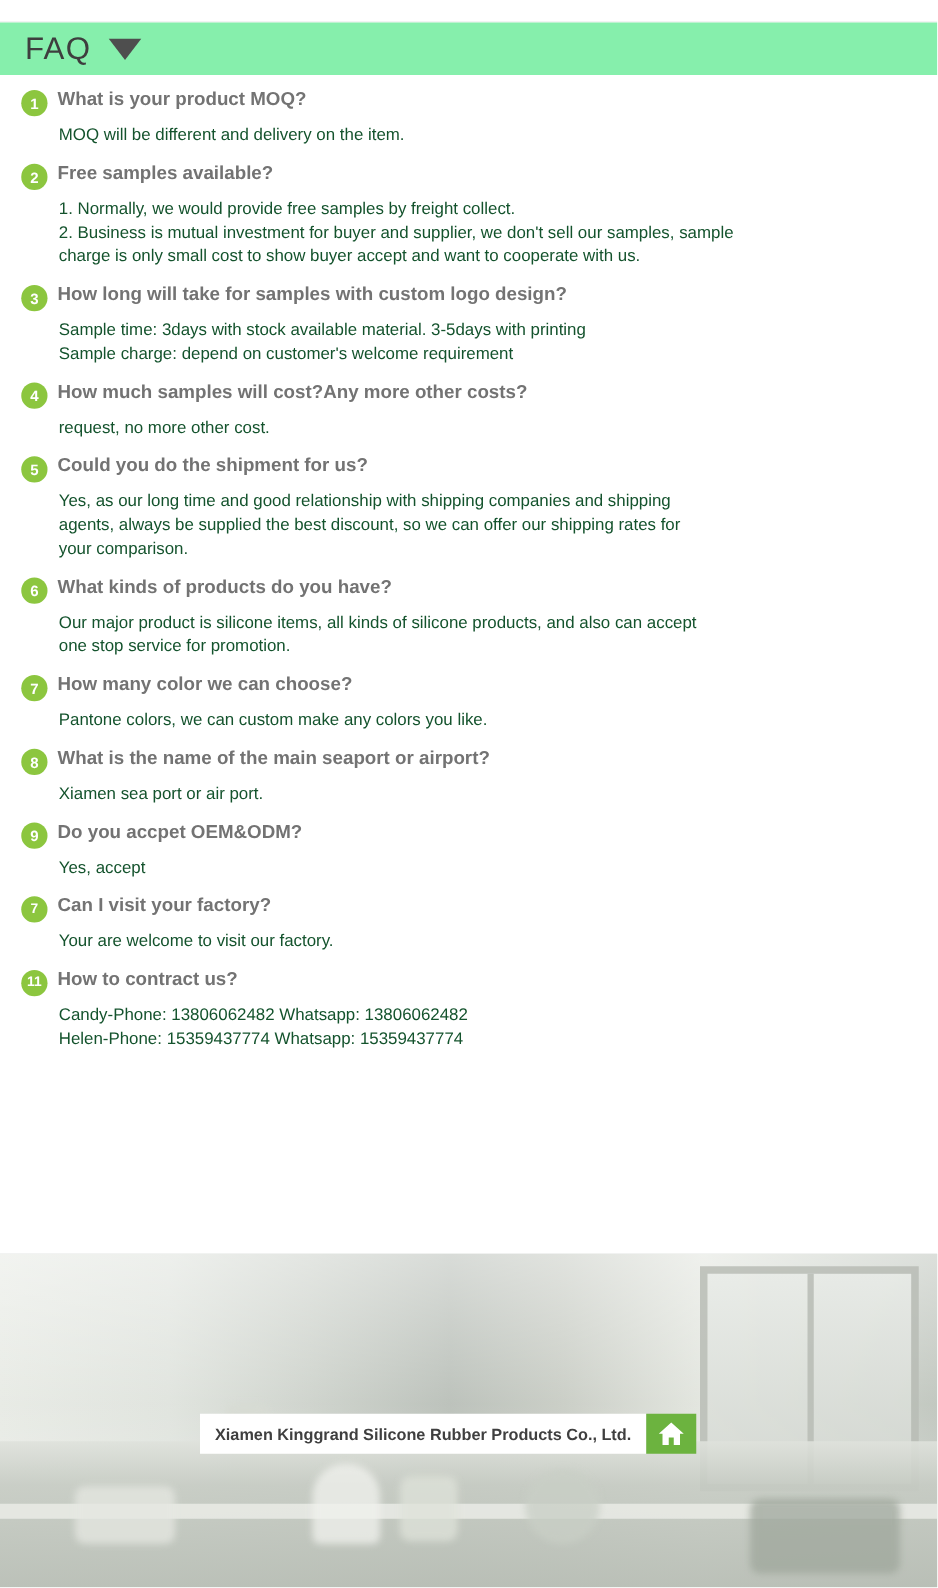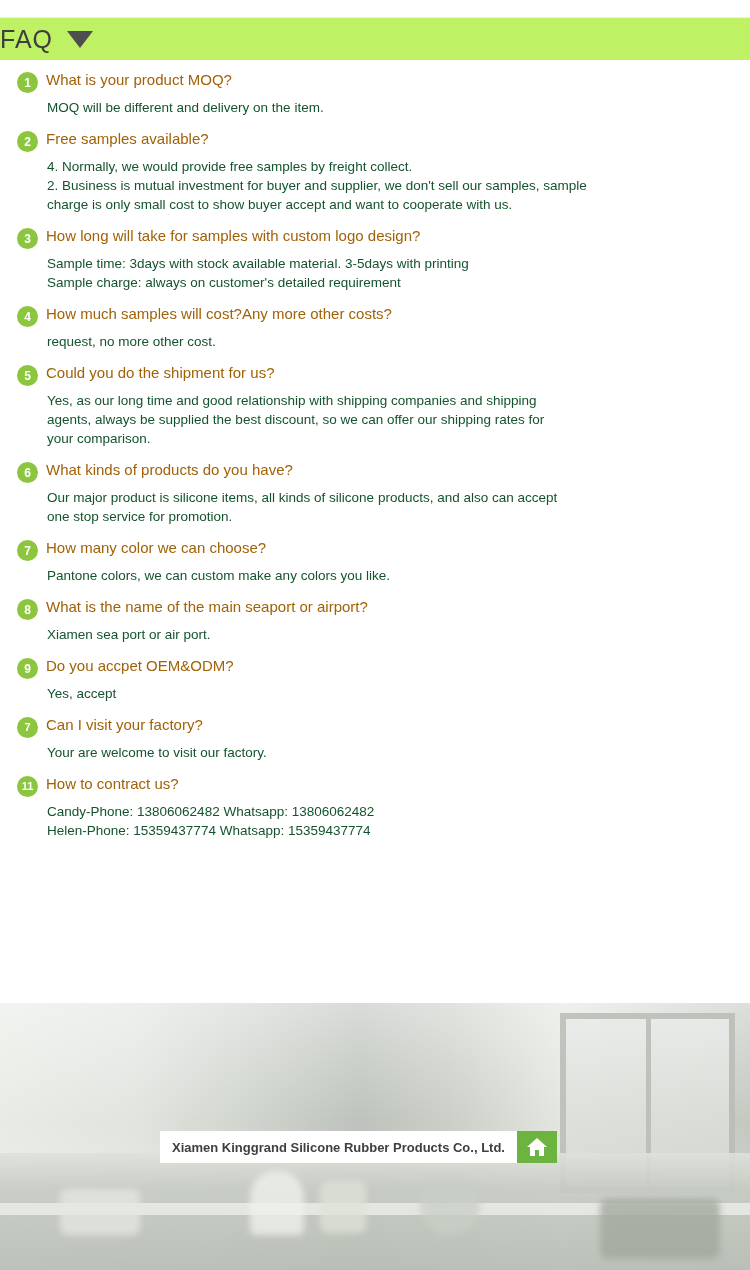--- a/index.html
+++ b/index.html
@@ -17,24 +17,24 @@
     overflow: hidden;
     background: #ffffff;
   }
   .top-strip {
     height: 18px;
     background: #ffffff;
     border-bottom: 1px solid #efefef;
   }
   .faq-header {
     height: 42px;
-    background: #bef264;
+    background: #86efac;
     display: flex;
     align-items: center;
-    padding: 0 0;
+    padding: 0 20px;
   }
   .faq-header .faq-title {
     font-size: 25px;
     color: #3e3e3e;
     letter-spacing: 1px;
     font-weight: 400;
   }
   .faq-header .caret {
     margin-left: 14px;
     width: 0;
@@ -63,22 +63,22 @@
     font-size: 12px;
     font-weight: bold;
     display: flex;
     align-items: center;
     justify-content: center;
     line-height: 1;
   }
   .num.wide { font-size: 11px; }
   .q {
     font-size: 15px;
-    color: #a16207;
-    font-weight: normal;
+    color: #737373;
+    font-weight: bold;
     line-height: 20px;
     margin: 0 0 8px 0;
   }
   .a {
     font-size: 13.5px;
     color: #14532d;
     line-height: 19px;
     margin: 0;
     padding-left: 1px;
   }
@@ -195,32 +195,32 @@
       <p class="q">What is your product MOQ?</p>
       <p class="a">
         <span class="line">MOQ will be different and delivery on the item.</span>
       </p>
     </div>
 
     <div class="faq-item">
       <span class="num">2</span>
       <p class="q">Free samples available?</p>
       <p class="a">
-        <span class="line">4. Normally, we would provide free samples by freight collect.</span>
+        <span class="line">1. Normally, we would provide free samples by freight collect.</span>
         <span class="line">2. Business is mutual investment for buyer and supplier, we don't sell our samples, sample</span>
         <span class="line">charge is only small cost to show buyer accept and want to cooperate with us.</span>
       </p>
     </div>
 
     <div class="faq-item">
       <span class="num">3</span>
       <p class="q">How long will take for samples with custom logo design?</p>
       <p class="a">
         <span class="line">Sample time: 3days with stock available material. 3-5days with printing</span>
-        <span class="line">Sample charge: always on customer's detailed requirement</span>
+        <span class="line">Sample charge: depend on customer's welcome requirement</span>
       </p>
     </div>
 
     <div class="faq-item">
       <span class="num">4</span>
       <p class="q">How much samples will cost?Any more other costs?</p>
       <p class="a">
         <span class="line">request, no more other cost.</span>
       </p>
     </div>

